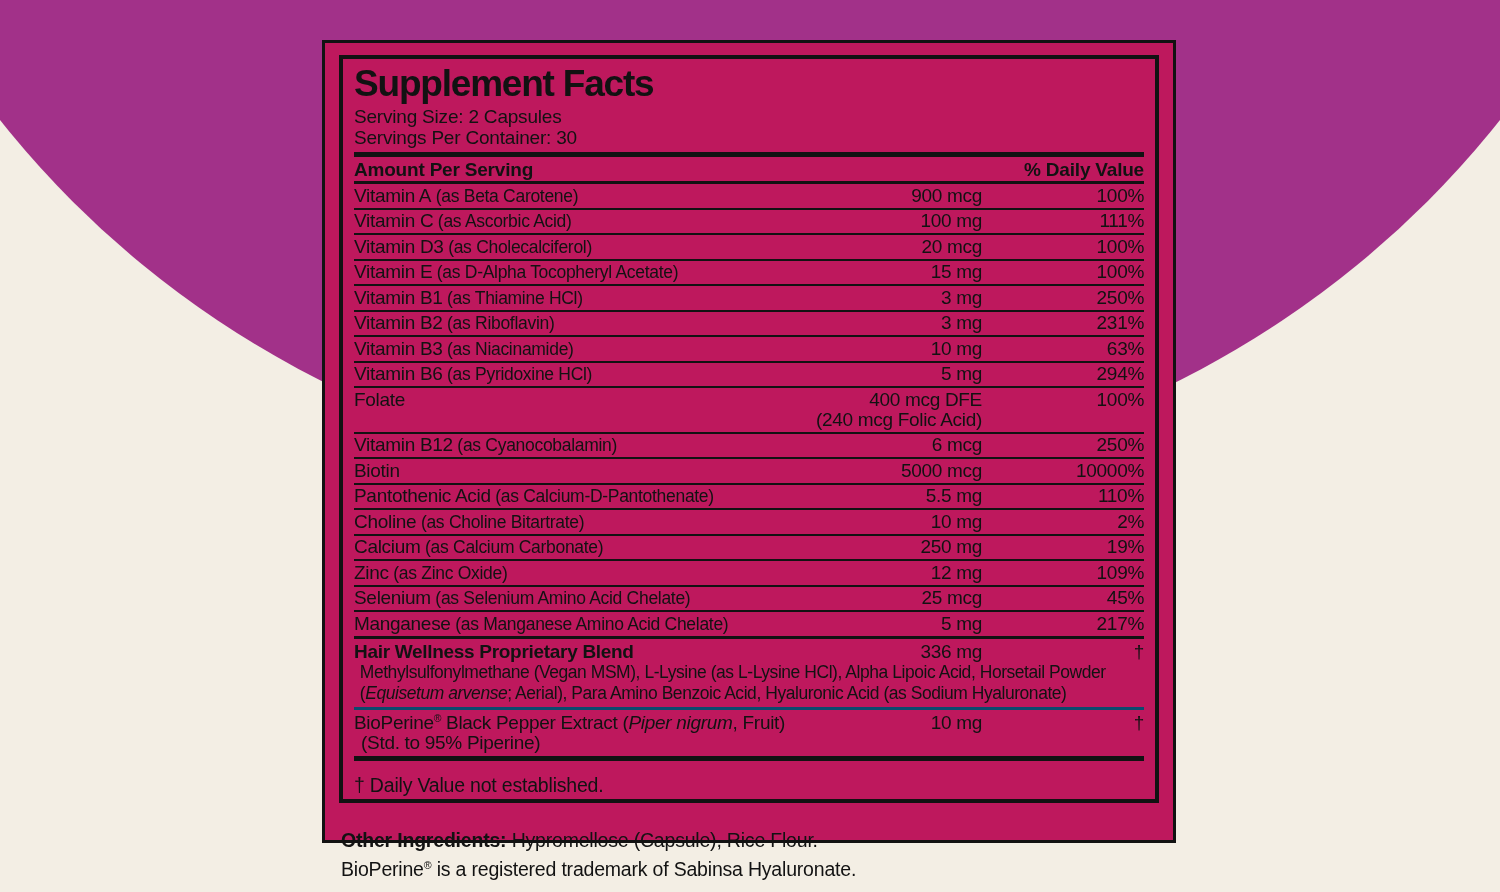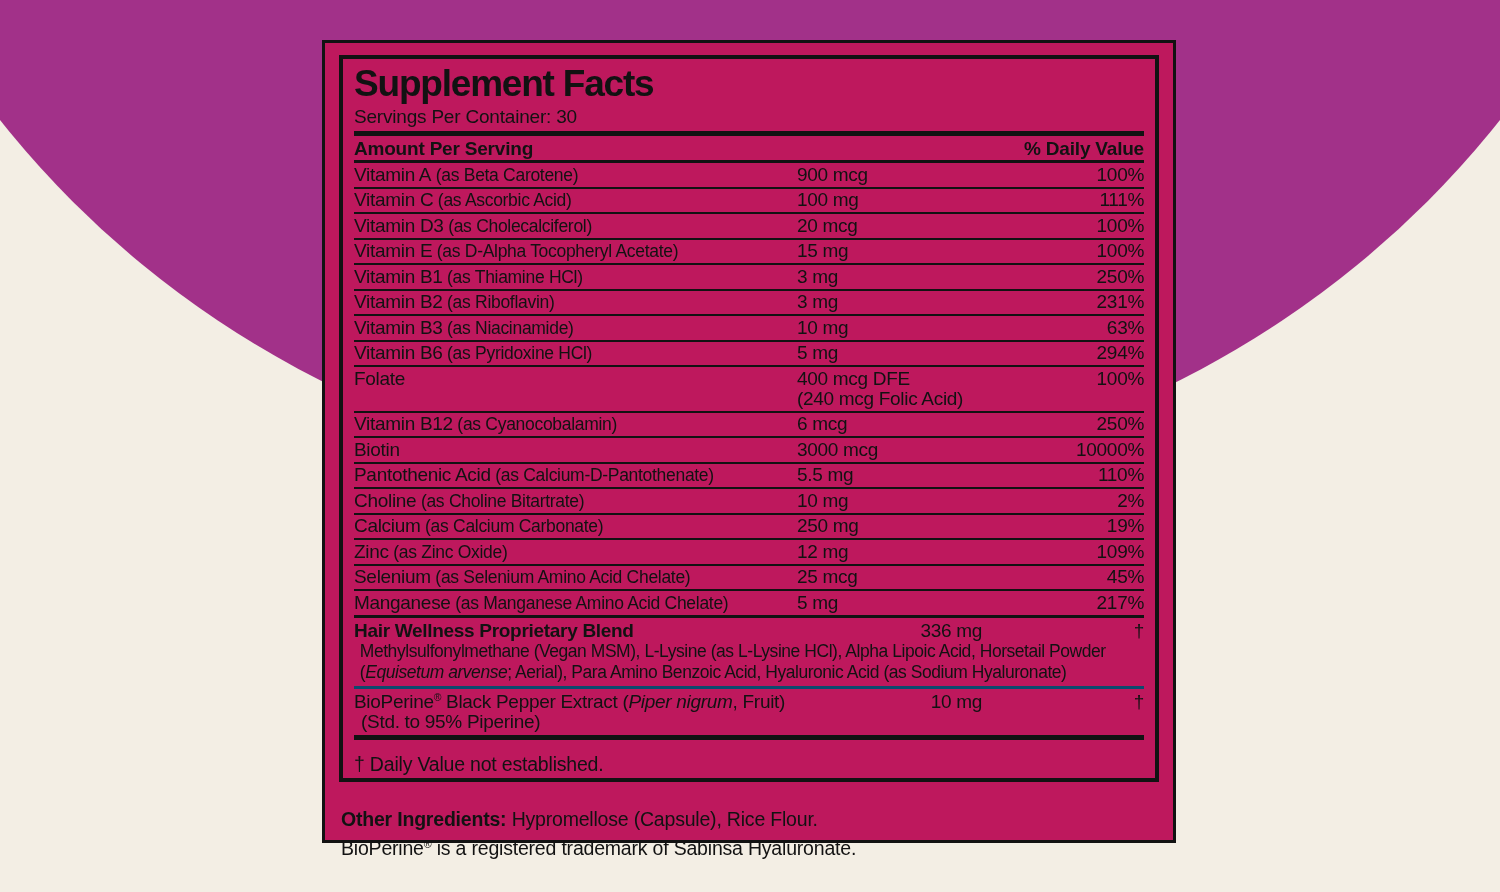--- a/index.html
+++ b/index.html
@@ -37,21 +37,21 @@
   .cols-header .ch-name { flex:1; }
   .cols-header .ch-dv { text-align:center; }
   .rows {}
   .row {
     display:flex; border-top:2px solid #121212;
     padding:1.5px 0 2px 0; font-size:19px; line-height:20px;
     letter-spacing:-0.3px;
   }
   .rows .row:first-child { border-top:none; }
   .row .c-name { flex:1; white-space:nowrap; }
-  .row .c-amt  { width:185px; white-space:nowrap; }
+  .row .c-amt  { width:185px; text-align:right; white-space:nowrap; }
   .row .c-dv   { width:162px; text-align:right; white-space:nowrap; }
   .form { font-size:17.5px; }
   .blend-section { border-top:3px solid #121212; padding:2px 0 3px 0; }
   .blend-head { display:flex; font-size:19px; line-height:21px; letter-spacing:-0.3px; }
   .blend-head .c-name { flex:1; font-weight:bold; }
   .blend-head .c-amt { width:185px; text-align:right; }
   .blend-head .c-dv { width:162px; text-align:right; }
   .blend-desc {
     font-size:18px; line-height:21px; padding-left:6px;
     letter-spacing:-0.45px; white-space:nowrap;
@@ -76,20 +76,21 @@
 </style>
 </head>
 <body>
 
 <div class="purple-circle"></div>
 
 <div class="label-box">
   <div class="facts-panel">
 
     <div class="facts-title">Supplement Facts</div>
+    <div class="serving-line">Serving Size: 2 Capsules</div>
     <div class="serving-line">Servings Per Container: 30</div>
 
     <div class="bar-thick"></div>
 
     <div class="cols-header">
       <div class="ch-name">Amount Per Serving</div>
       <div class="ch-dv">% Daily Value</div>
     </div>
 
     <div class="bar-med"></div>
@@ -162,21 +163,21 @@
         <div class="row">
     <div class="c-name"><span class="nm">Vitamin B12</span><span class="form">&nbsp;(as Cyanocobalamin)</span></div>
     <div class="c-amt">
             <div>6 mcg</div>
           </div>
     <div class="c-dv">250%</div>
   </div>
         <div class="row">
     <div class="c-name"><span class="nm">Biotin</span></div>
     <div class="c-amt">
-            <div>3000 mcg</div>
+            <div>5000 mcg</div>
           </div>
     <div class="c-dv">10000%</div>
   </div>
         <div class="row">
     <div class="c-name"><span class="nm">Pantothenic Acid</span><span class="form">&nbsp;(as Calcium-D-Pantothenate)</span></div>
     <div class="c-amt">
             <div>5.5 mg</div>
           </div>
     <div class="c-dv">110%</div>
   </div>

